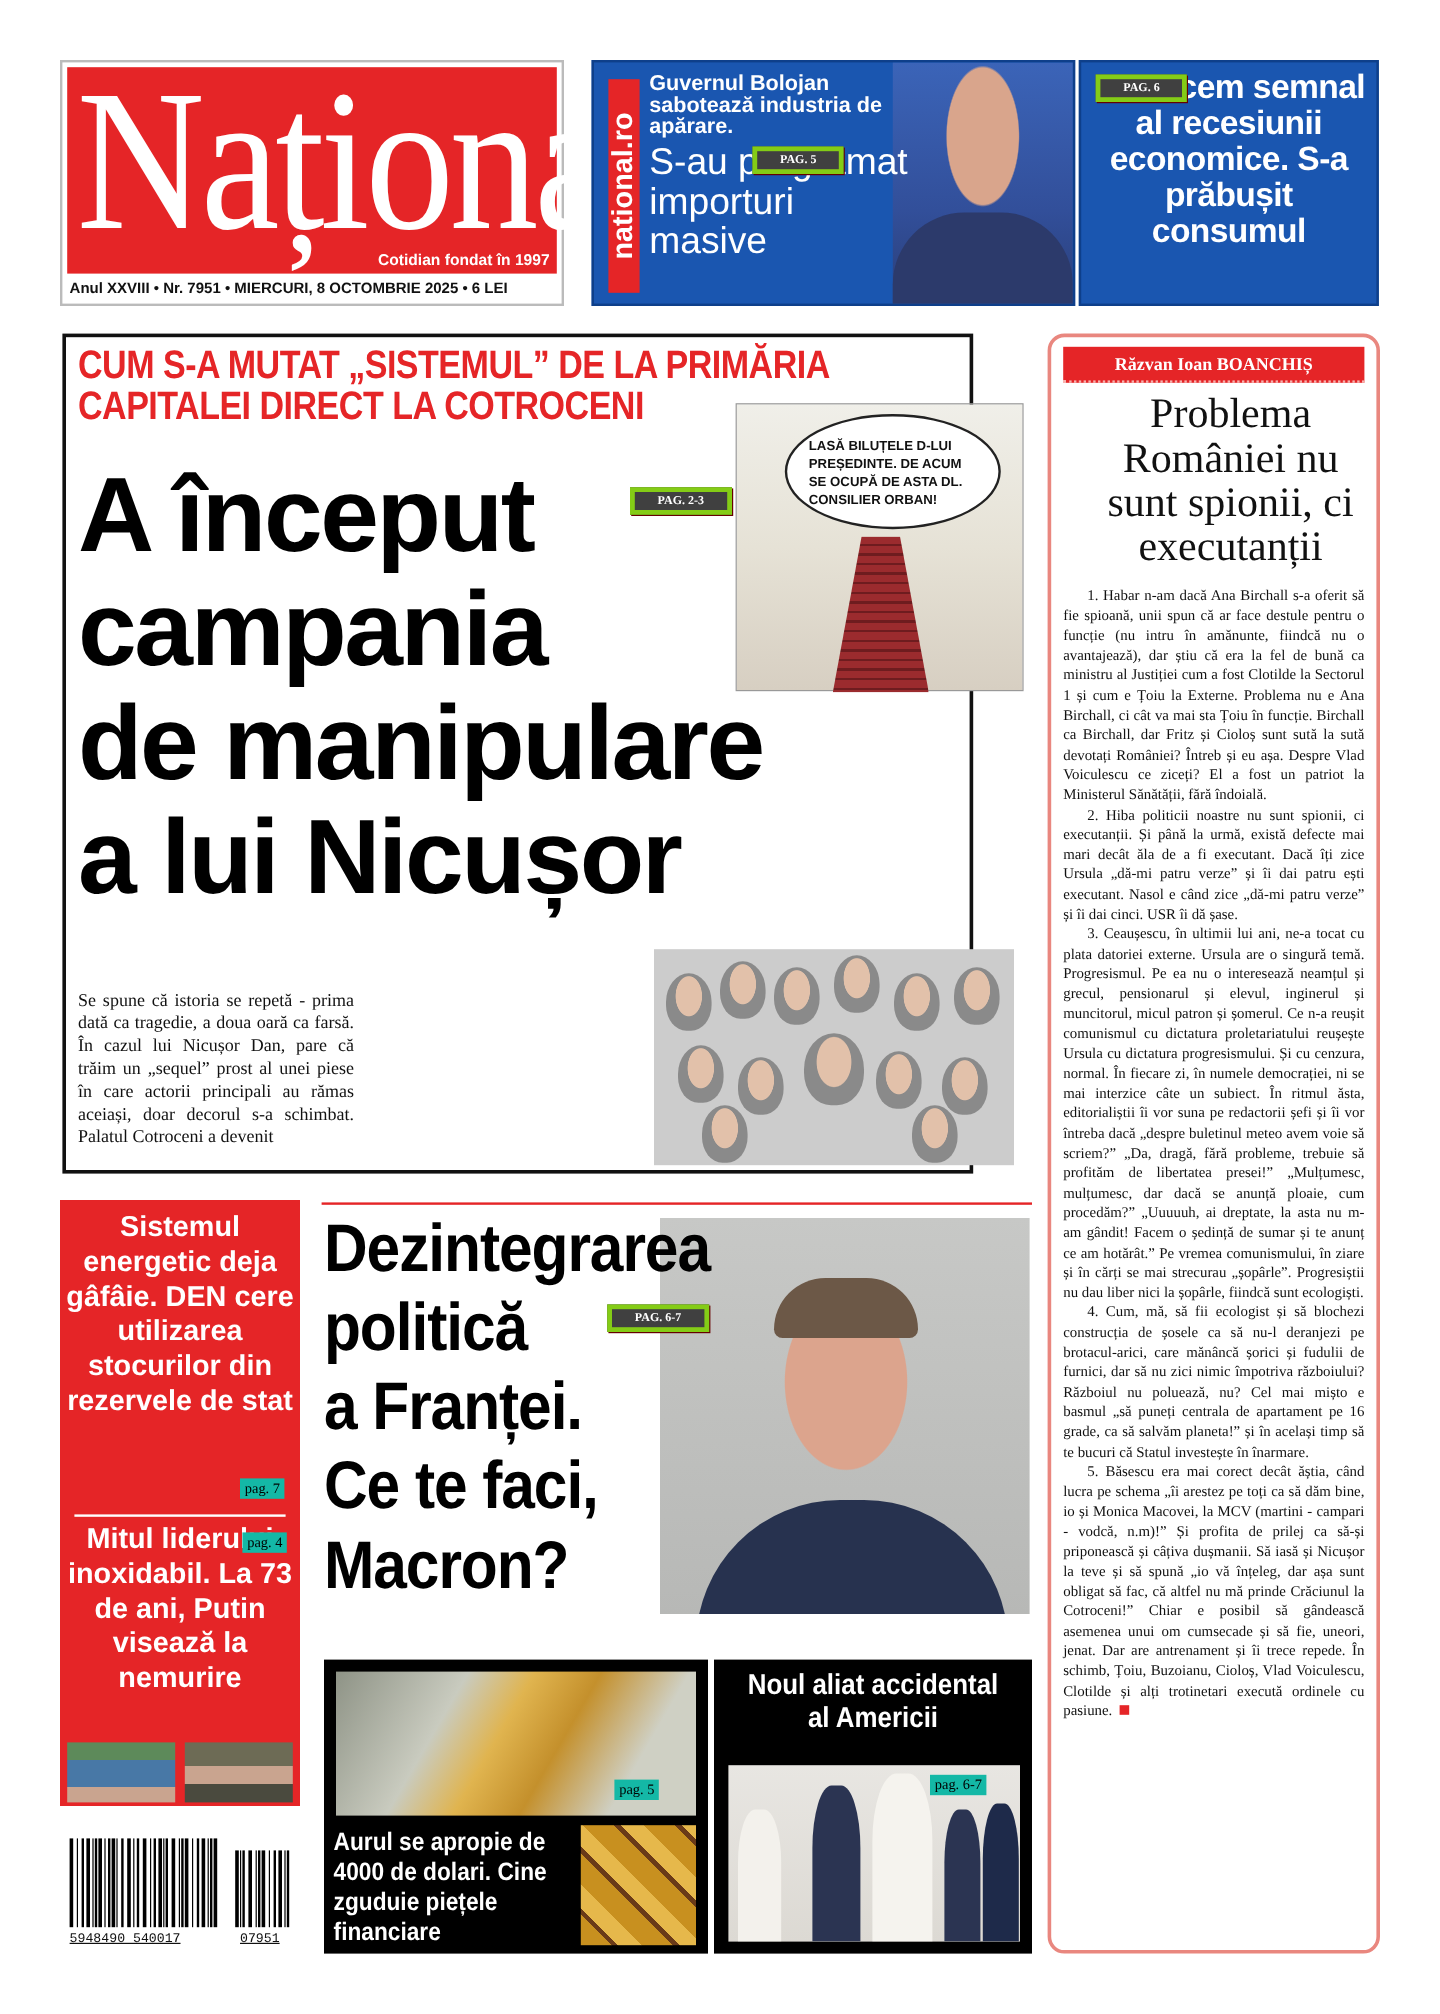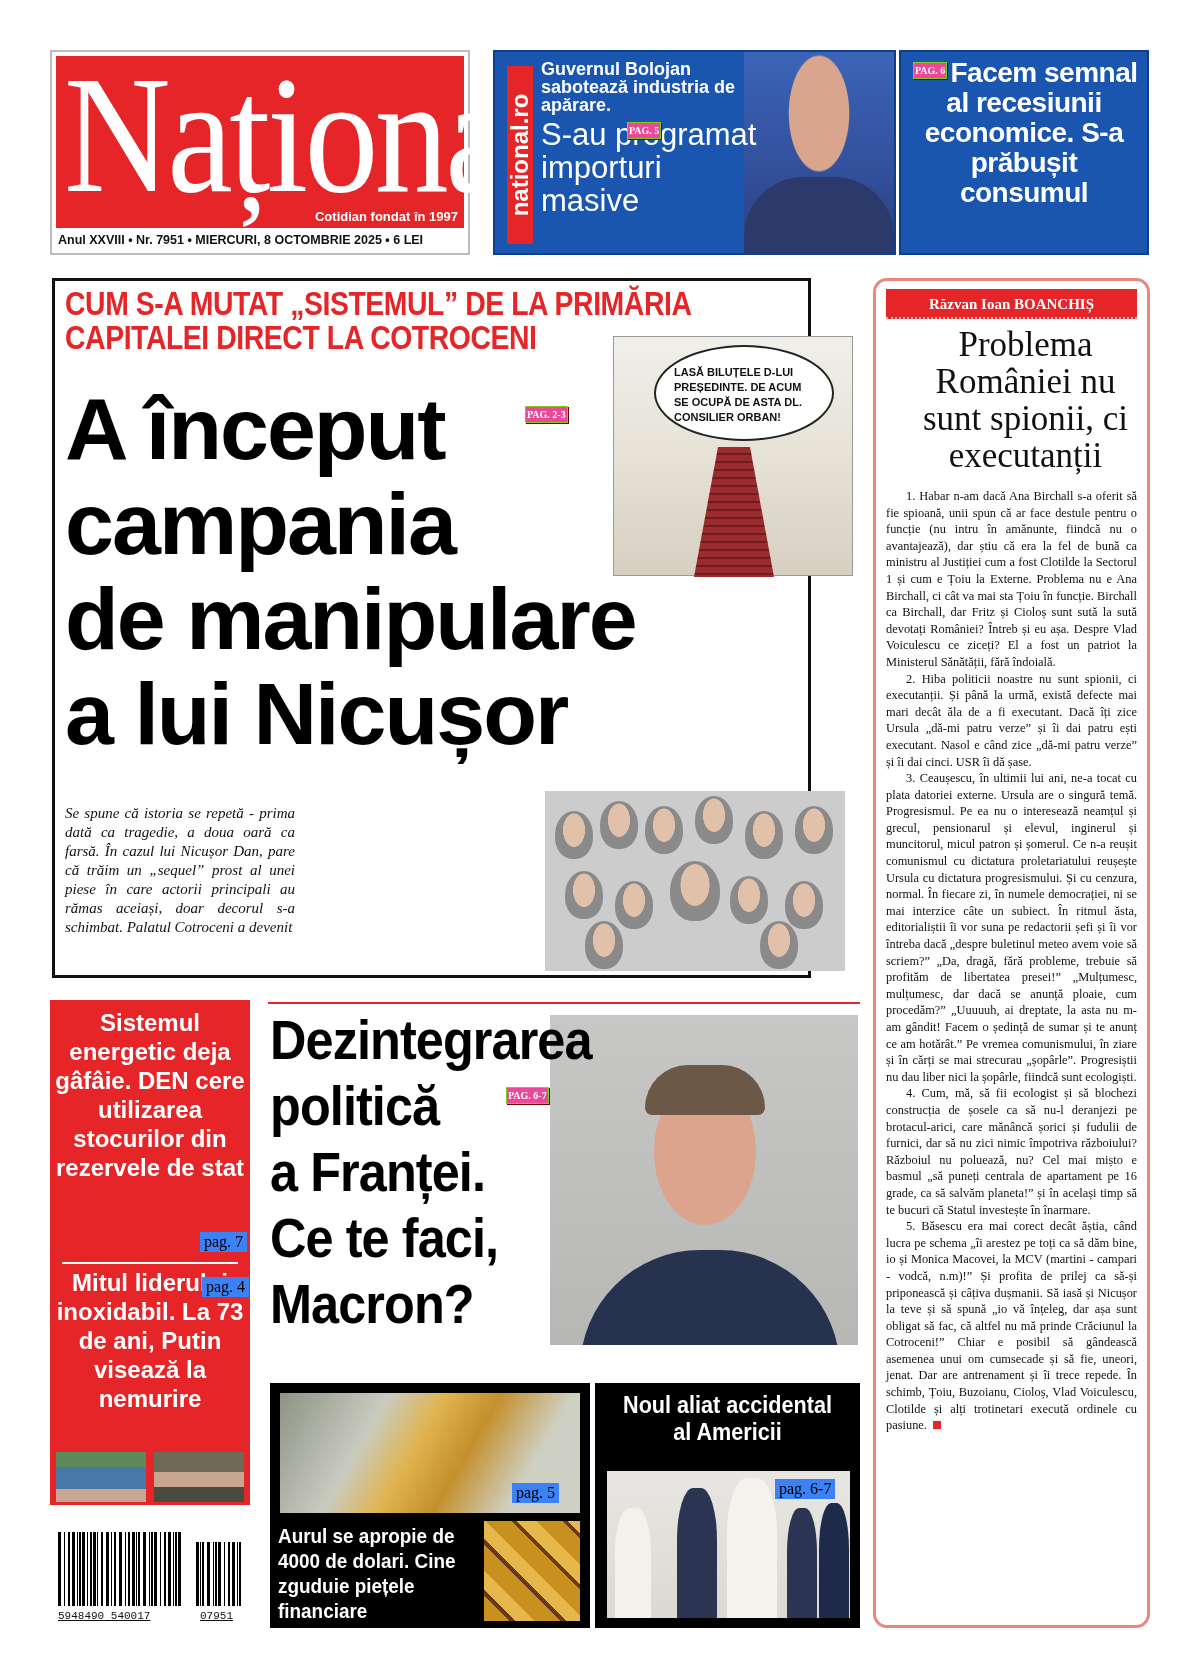--- a/index.html
+++ b/index.html
@@ -16,49 +16,49 @@
 
   
   .blue { background: #1a56b0; border: 2px solid #0e3f8a; }
   #promo1 { left: 493px; top: 50px; width: 403px; height: 205px; overflow: hidden; }
   #promo1 .side { position: absolute; left: 12px; top: 14px; width: 26px; height: 178px; background: #e52527; }
   #promo1 .side span { position: absolute; left: 50%; top: 50%; transform: translate(-50%,-50%) rotate(-90deg); color: #fff; font-weight: bold; font-size: 24px; white-space: nowrap; }
   #promo1 .small { position: absolute; left: 46px; top: 8px; color: #fff; font-weight: bold; font-size: 18px; line-height: 18px; width: 220px; }
   #promo1 .big { position: absolute; left: 46px; top: 66px; color: #fff; font-weight: normal; font-size: 31px; line-height: 33px; width: 220px; }
   #promo1 .photo { position: absolute; right: 0; top: 0; width: 150px; height: 205px; background: radial-gradient(ellipse at 50% 30%, #d9a58c 0 28%, transparent 29%), linear-gradient(180deg, #3b64b8 0%, #324f9a 60%, #2a3e78 100%); }
   #promo1 .suit { position: absolute; right: 0; bottom: 0; width: 150px; height: 80px; background: #2c3a6b; border-radius: 60px 60px 0 0; }
-  .pag { position: absolute; background: #ec4899; color: #fff; font-family: "Liberation Serif", serif; font-weight: bold; font-size: 10px; line-height: 11px; text-align: center; padding: 2px 1px; border: 1px solid #84cc16; box-shadow: 1px 1px 0 #600; }
+  .pag { position: absolute; background: #404040; color: #fff; font-family: "Liberation Serif", serif; font-weight: bold; font-size: 10px; line-height: 11px; text-align: center; padding: 2px 19px; border: 4px solid #84cc16; box-shadow: 1px 1px 0 #600; }
   #promo2 { left: 899px; top: 50px; width: 250px; height: 205px; }
   #promo2 .txt { position: absolute; left: 6px; top: 6px; right: 6px; color: #fff; font-weight: bold; font-size: 28px; line-height: 30px; text-align: center; letter-spacing: -0.5px; }
 
   
   #main { left: 52px; top: 278px; width: 759px; height: 700px; border: 3px solid #111; }
   #main .kicker { position: absolute; left: 10px; top: 6px; color: #e52527; font-weight: bold; font-size: 33px; line-height: 34px; letter-spacing: -0.5px; transform: scaleX(0.86); transform-origin: left; white-space: nowrap; }
   #main .headline { position: absolute; left: 10px; top: 100px; width: 800px; font-weight: bold; font-size: 88px; line-height: 95px; letter-spacing: -2px; color: #000; }
   #main .cartoon { position: absolute; left: 558px; top: 55px; width: 240px; height: 240px; background: linear-gradient(180deg, #f0efe9 0%, #e6e2d6 50%, #d7cfc2 100%); border: 1px solid #999; }
   #main .stairs { position: absolute; left: 80px; top: 110px; width: 80px; height: 130px; background: repeating-linear-gradient(180deg, #9b2b2e 0 6px, #6e1c1f 6px 8px); clip-path: polygon(30% 0, 70% 0, 100% 100%, 0 100%); }
   #main .bubble { position: absolute; left: 40px; top: 8px; width: 180px; height: 96px; background: #fff; border: 2px solid #222; border-radius: 50%; padding: 18px 18px; font-size: 11px; line-height: 15px; text-transform: uppercase; font-weight: bold; text-align: left; }
-  #main .lede { position: absolute; top: 523px; width: 230px; font-family: "Liberation Serif", serif; font-style: italic; font-size: 15px; line-height: 19px; text-align: justify; }
+  #main .lede { position: absolute; top: 544px; width: 230px; font-family: "Liberation Serif", serif; font-size: 15px; line-height: 19px; text-align: justify; }
   #main .collage { position: absolute; left: 490px; top: 510px; width: 300px; height: 180px; background: #ccc; overflow: hidden; }
   .face { position: absolute; width: 38px; height: 48px; border-radius: 50% 50% 45% 45%; background: radial-gradient(ellipse at 50% 40%, #e2c1aa 0 40%, #8a8a8a 42%); }
 
   
   #oped { left: 873px; top: 278px; width: 277px; height: 1350px; border: 3px solid #e9877f; border-radius: 14px; }
   #oped .author { position: absolute; left: 10px; top: 8px; right: 10px; height: 30px; background: #e52527; color: #fff; font-family: "Liberation Serif", serif; font-weight: bold; font-size: 15px; line-height: 30px; text-align: center; border-bottom: 2px dotted #f7b3b0; }
   #oped .title { position: absolute; left: 6px; right: 6px; top: 45px; font-family: "Liberation Serif", serif; font-size: 35px; line-height: 37px; text-align: center; margin-left: 28px; }
   #oped .body { position: absolute; left: 10px; right: 10px; top: 207px; font-family: "Liberation Serif", serif; font-size: 12.4px; line-height: 16.6px; text-align: justify; hyphens: auto; }
   #oped .body p { text-indent: 20px; }
   #oped .end-mark { display: inline-block; width: 8px; height: 8px; background: #e52527; margin-left: 6px; }
 
   
   #redbox { left: 50px; top: 1000px; width: 200px; height: 505px; background: #e52527; }
   #redbox .t1 { position: absolute; left: 4px; right: 4px; top: 8px; color: #fff; font-weight: bold; font-size: 24px; line-height: 29px; text-align: center; }
   #redbox .sep { position: absolute; left: 12px; right: 12px; top: 262px; height: 2px; background: #fff; }
   #redbox .t2 { position: absolute; left: 4px; right: 4px; top: 268px; color: #fff; font-weight: bold; font-size: 24px; line-height: 29px; text-align: center; }
-  .pagw { position: absolute; background: #3b82f6; color: #000; font-family: "Liberation Serif", serif; font-size: 16px; padding: 1px 4px; }
+  .pagw { position: absolute; background: #14b8a6; color: #000; font-family: "Liberation Serif", serif; font-size: 12px; padding: 1px 4px; }
   #redbox .ph { position: absolute; top: 452px; width: 90px; height: 50px; }
 
   
   #barcode { left: 58px; top: 1532px; width: 186px; height: 90px; }
   #barcode .bars { position: absolute; left: 0; top: 0; height: 74px; }
   #barcode .bars i { position: absolute; top: 0; height: 74px; background: #000; }
   #barcode .num { position: absolute; bottom: 0; font-family: "Liberation Mono", monospace; font-size: 11px; text-decoration: underline; }
 
   
   #france-rule { left: 268px; top: 1002px; width: 592px; height: 2px; background: #e52527; }

